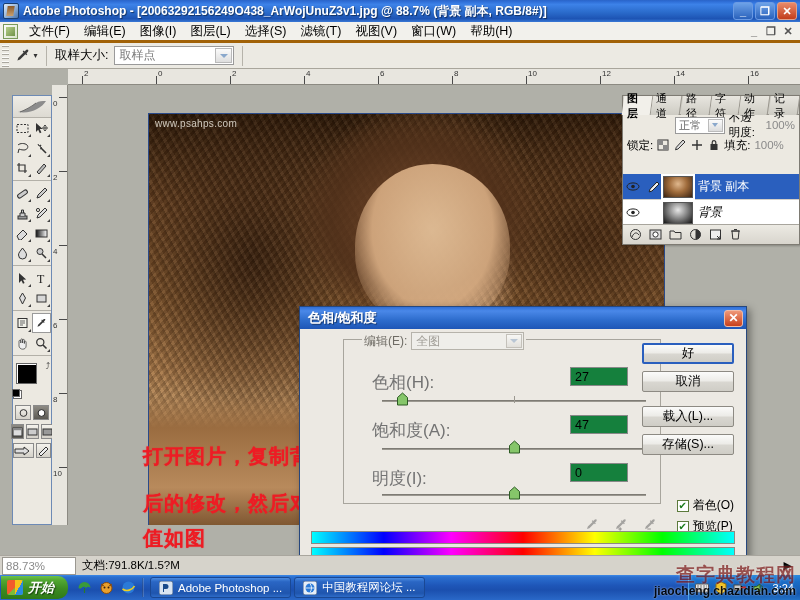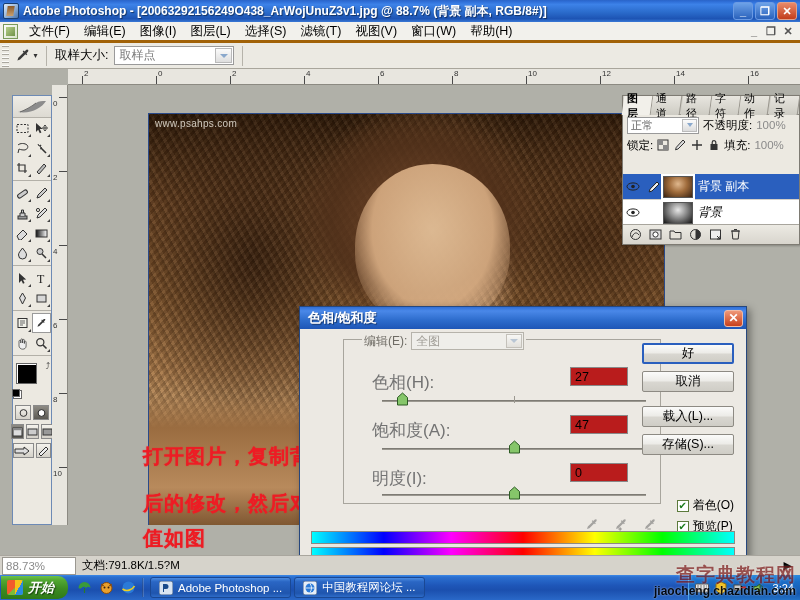--- a/index.html
+++ b/index.html
@@ -174,21 +174,21 @@
     height:19px; padding:0 4px; font-size:11px; display:flex; align-items:center;
     background: linear-gradient(to bottom,#e8e6df,#cdcbc3);
     border-right:1px solid #9a978f; color:#000;
     transform: skewX(-8deg);
   }
   .pal-tab > span { transform: skewX(8deg); display:block; }
   .pal-tab.active { background:#f2f0ea; font-weight:bold; }
   .pal-row { display:flex; align-items:center; height:20px; padding:0 4px; gap:4px; font-size:11.5px; }
   .blend-select {
     width:72px; height:17px; background:#fff; border:1px solid #9a9a9a; position:relative;
-    font-size:11px; color:#666; padding-left:3px; display:flex; align-items:center;
+    font-size:11px; color:#666; padding-left:3px; display:flex; align-items:center;margin-left:48px;
   }
   .blend-select .arrowbox{ position:absolute; right:1px; top:1px; width:15px; height:13px;
     background:linear-gradient(to bottom,#fbfbfb,#dcdcdc); border:1px solid #bbb;
     display:flex;align-items:center;justify-content:center;}
   .blend-select .arrowbox::after{content:"";border-left:3px solid transparent;border-right:3px solid transparent;border-top:4px solid #8aa8cc;}
   .opacity-val { color:#8a8a8a; font-size:11.5px; }
   .lock-icons { display:flex; gap:5px; align-items:center; }
   .lock-ic { width:12px; height:12px; display:block; }
   .layer-list { position:absolute; left:0; top:78px; width:176px; height:52px; background:#fff; }
   .layer-row { display:flex; align-items:center; height:26px; border-bottom:1px solid #d2cfc8; }
@@ -245,21 +245,21 @@
     display:flex; align-items:center;
   }
   .edit-select .arrowbox{ position:absolute; right:1px; top:1px; width:16px; height:14px;
     background:linear-gradient(to bottom,#f7f7f5,#e2e0db); border:1px solid #c4c1ba;
     display:flex;align-items:center;justify-content:center;}
   .edit-select .arrowbox::after{content:"";border-left:4px solid transparent;border-right:4px solid transparent;border-top:4px solid #b9c6d4;}
   .slider-block { position:absolute; left:0; width:318px; }
   .sl-label { position:absolute; left:28px; font-size:17px; color:#737373; }
   .sl-value {
     position:absolute; left:226px; width:58px; height:19px;
-    background:#b91c1c; border:1px solid #888; font-size:12.5px; color:#000;
+    background:#15803d; border:1px solid #888; font-size:12.5px; color:#000;
     display:flex; align-items:center; padding-left:4px;
   }
   .sl-track {
     position:absolute; left:38px; width:264px; height:2px; background:#9b9890;
     border-top:1px solid #7e7b74;
   }
   .sl-mid { position:absolute; width:1px; height:7px; background:#9b9890; }
   .sl-thumb {
     position:absolute; width:13px; height:14px;
   }

